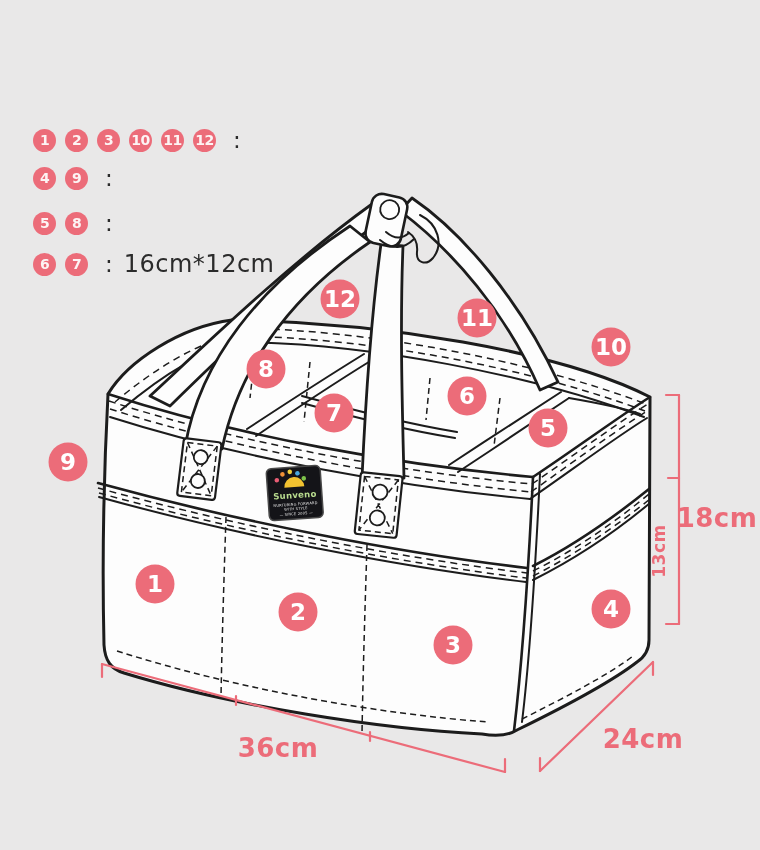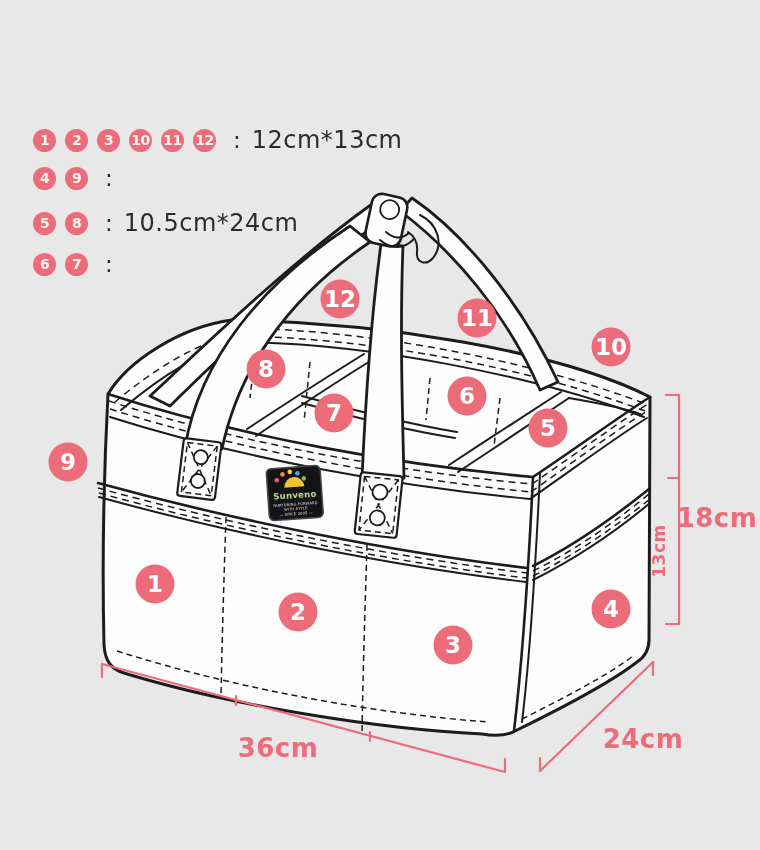--- a/index.html
+++ b/index.html
@@ -52,37 +52,36 @@
 <div class="stage">
 
   <div class="legend-row r1">
     <span class="lg-badge">1</span>
     <span class="lg-badge">2</span>
     <span class="lg-badge">3</span>
     <span class="lg-badge">10</span>
     <span class="lg-badge">11</span>
     <span class="lg-badge">12</span>
     <span class="lg-colon">:</span>
-    <span class="lg-size">12cm*13cm</span>
   </div>
   <div class="legend-row r2">
     <span class="lg-badge">4</span>
     <span class="lg-badge">9</span>
     <span class="lg-colon">:</span>
   </div>
   <div class="legend-row r3">
     <span class="lg-badge">5</span>
     <span class="lg-badge">8</span>
     <span class="lg-colon">:</span>
-    <span class="lg-size">10.5cm*24cm</span>
   </div>
   <div class="legend-row r4">
     <span class="lg-badge">6</span>
     <span class="lg-badge">7</span>
     <span class="lg-colon">:</span>
+    <span class="lg-size">16cm*12cm</span>
   </div>
 
   <svg width="760" height="850" viewBox="0 0 760 850">
 
     <path class="fillwhite" d="M108,394
          C104,470 102,560 104,645
          C105,661 111,669 124,673
          C232,706 380,729 482,734
          C499,737 509,735 517,730
          C562,708 610,683 637,662

